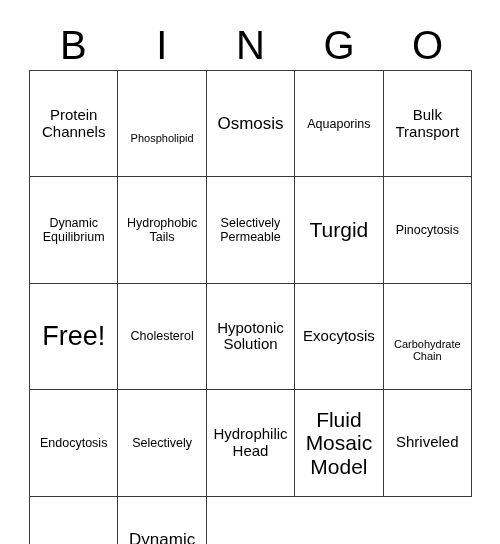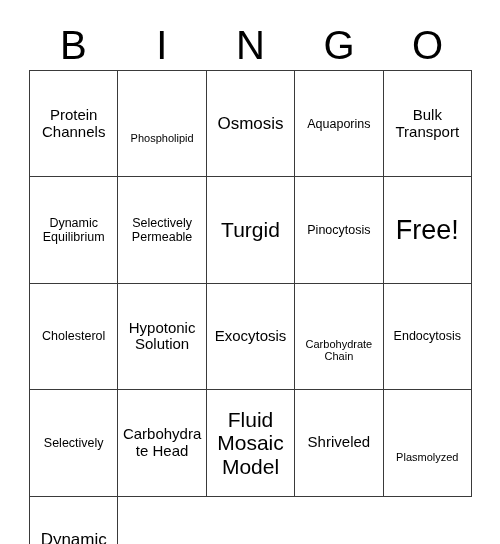--- a/index.html
+++ b/index.html
@@ -112,20 +112,23 @@
         <span class="cell-text fs-sm">Aquaporins</span>
       </div>
     <div class="cell">
         <span class="cell-text fs-md">Bulk Transport</span>
       </div>
 
     <div class="cell">
         <span class="cell-text fs-sm">Dynamic Equilibrium</span>
       </div>
     <div class="cell">
+        <span class="cell-text fs-sm">Hydrophobic Tails</span>
+      </div>
+    <div class="cell">
         <span class="cell-text fs-sm">Selectively Permeable</span>
       </div>
     <div class="cell">
         <span class="cell-text fs-xl">Turgid</span>
       </div>
 
     <div class="cell">
         <span class="cell-text fs-sm">Pinocytosis</span>
       </div>
     <div class="cell">
@@ -144,21 +147,21 @@
     <div class="cell">
         <span class="cell-text fs-xs">Carbohydrate Chain</span>
       </div>
     <div class="cell">
         <span class="cell-text fs-sm">Endocytosis</span>
       </div>
     <div class="cell">
         <span class="cell-text fs-sm">Selectively</span>
       </div>
     <div class="cell">
-        <span class="cell-text fs-md">Carbohydrate Head</span>
+        <span class="cell-text fs-md">Hydrophilic Head</span>
       </div>
 
     <div class="cell">
         <span class="cell-text fs-xl">Fluid Mosaic Model</span>
       </div>
     <div class="cell">
         <span class="cell-text fs-md">Shriveled</span>
       </div>
     <div class="cell">
         <span class="cell-text fs-xs">Plasmolyzed</span>

